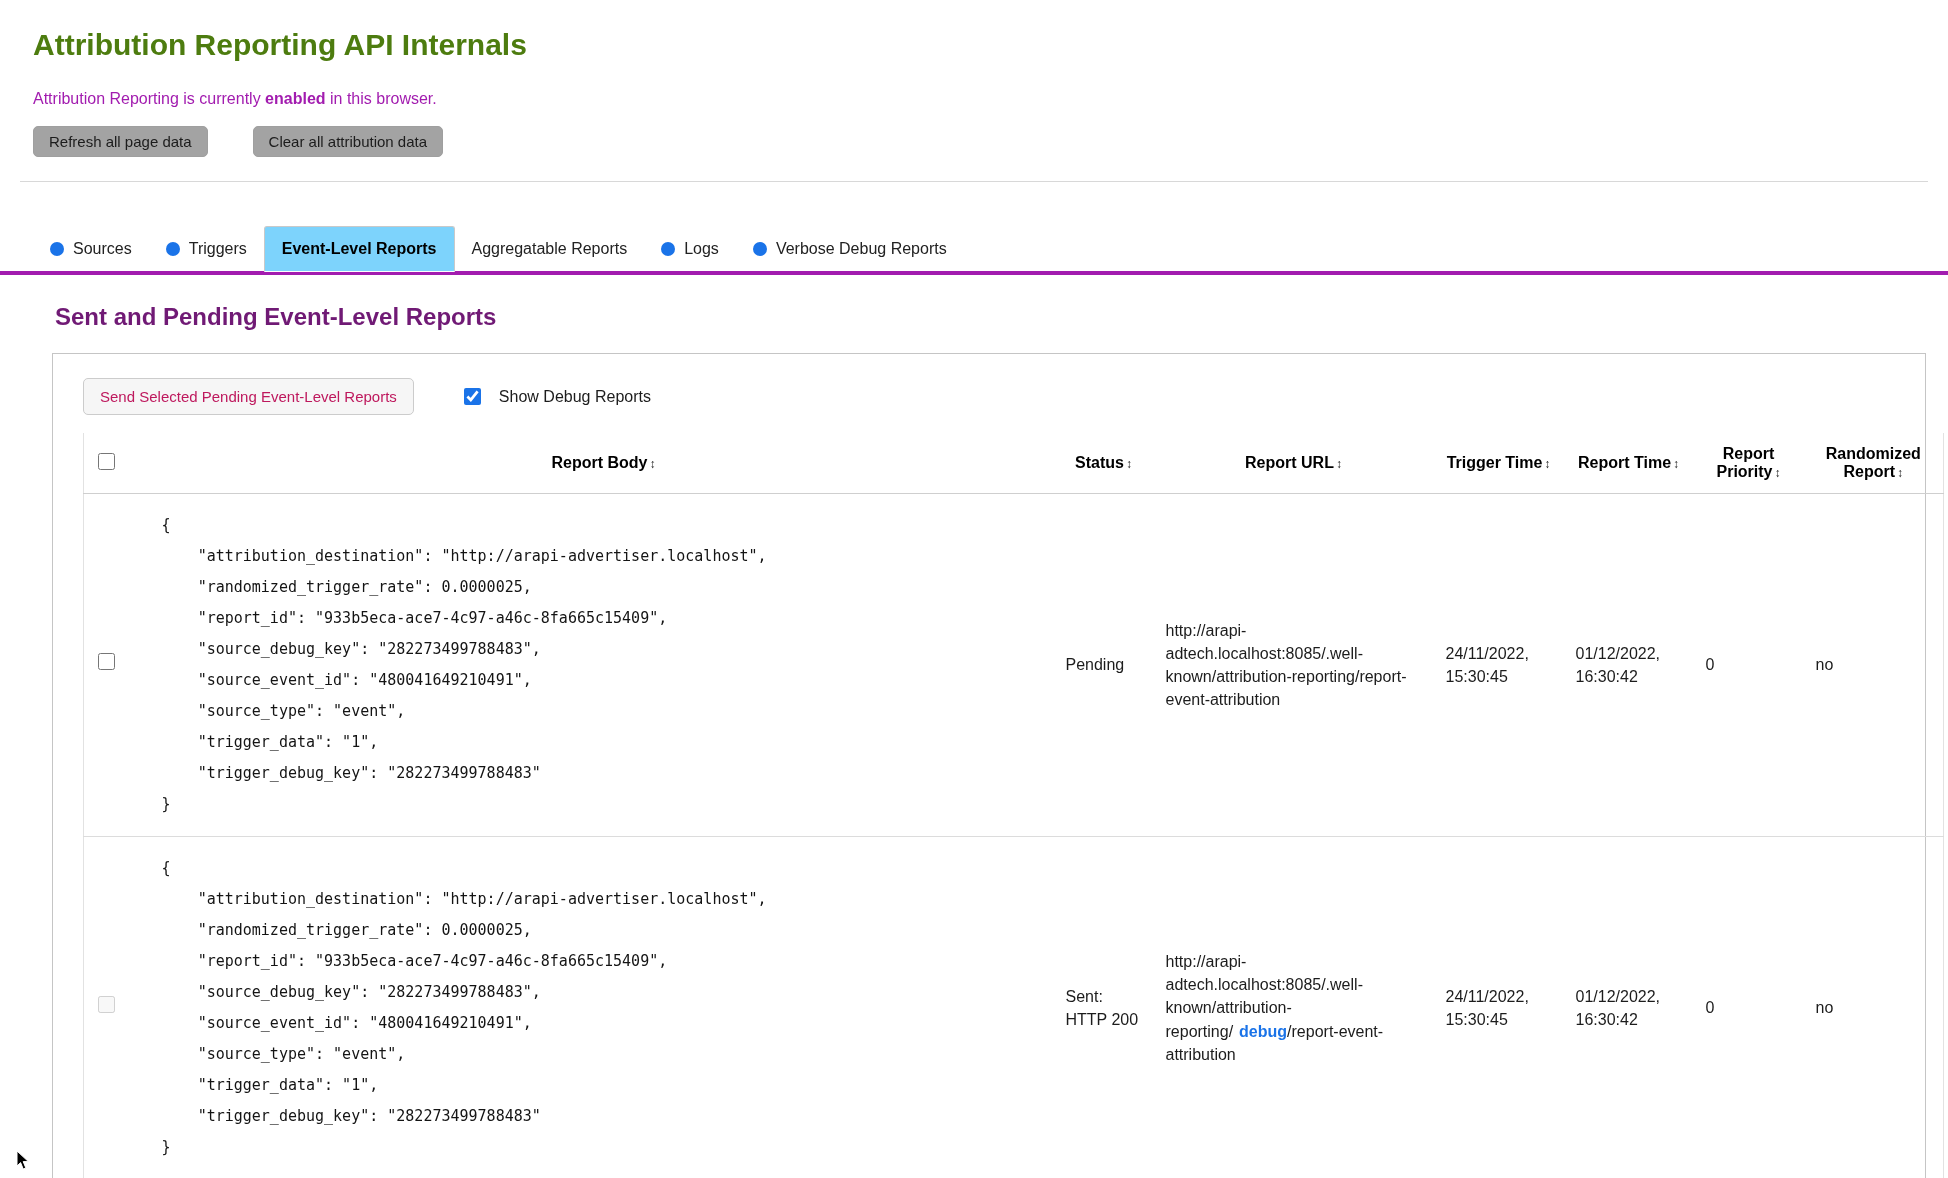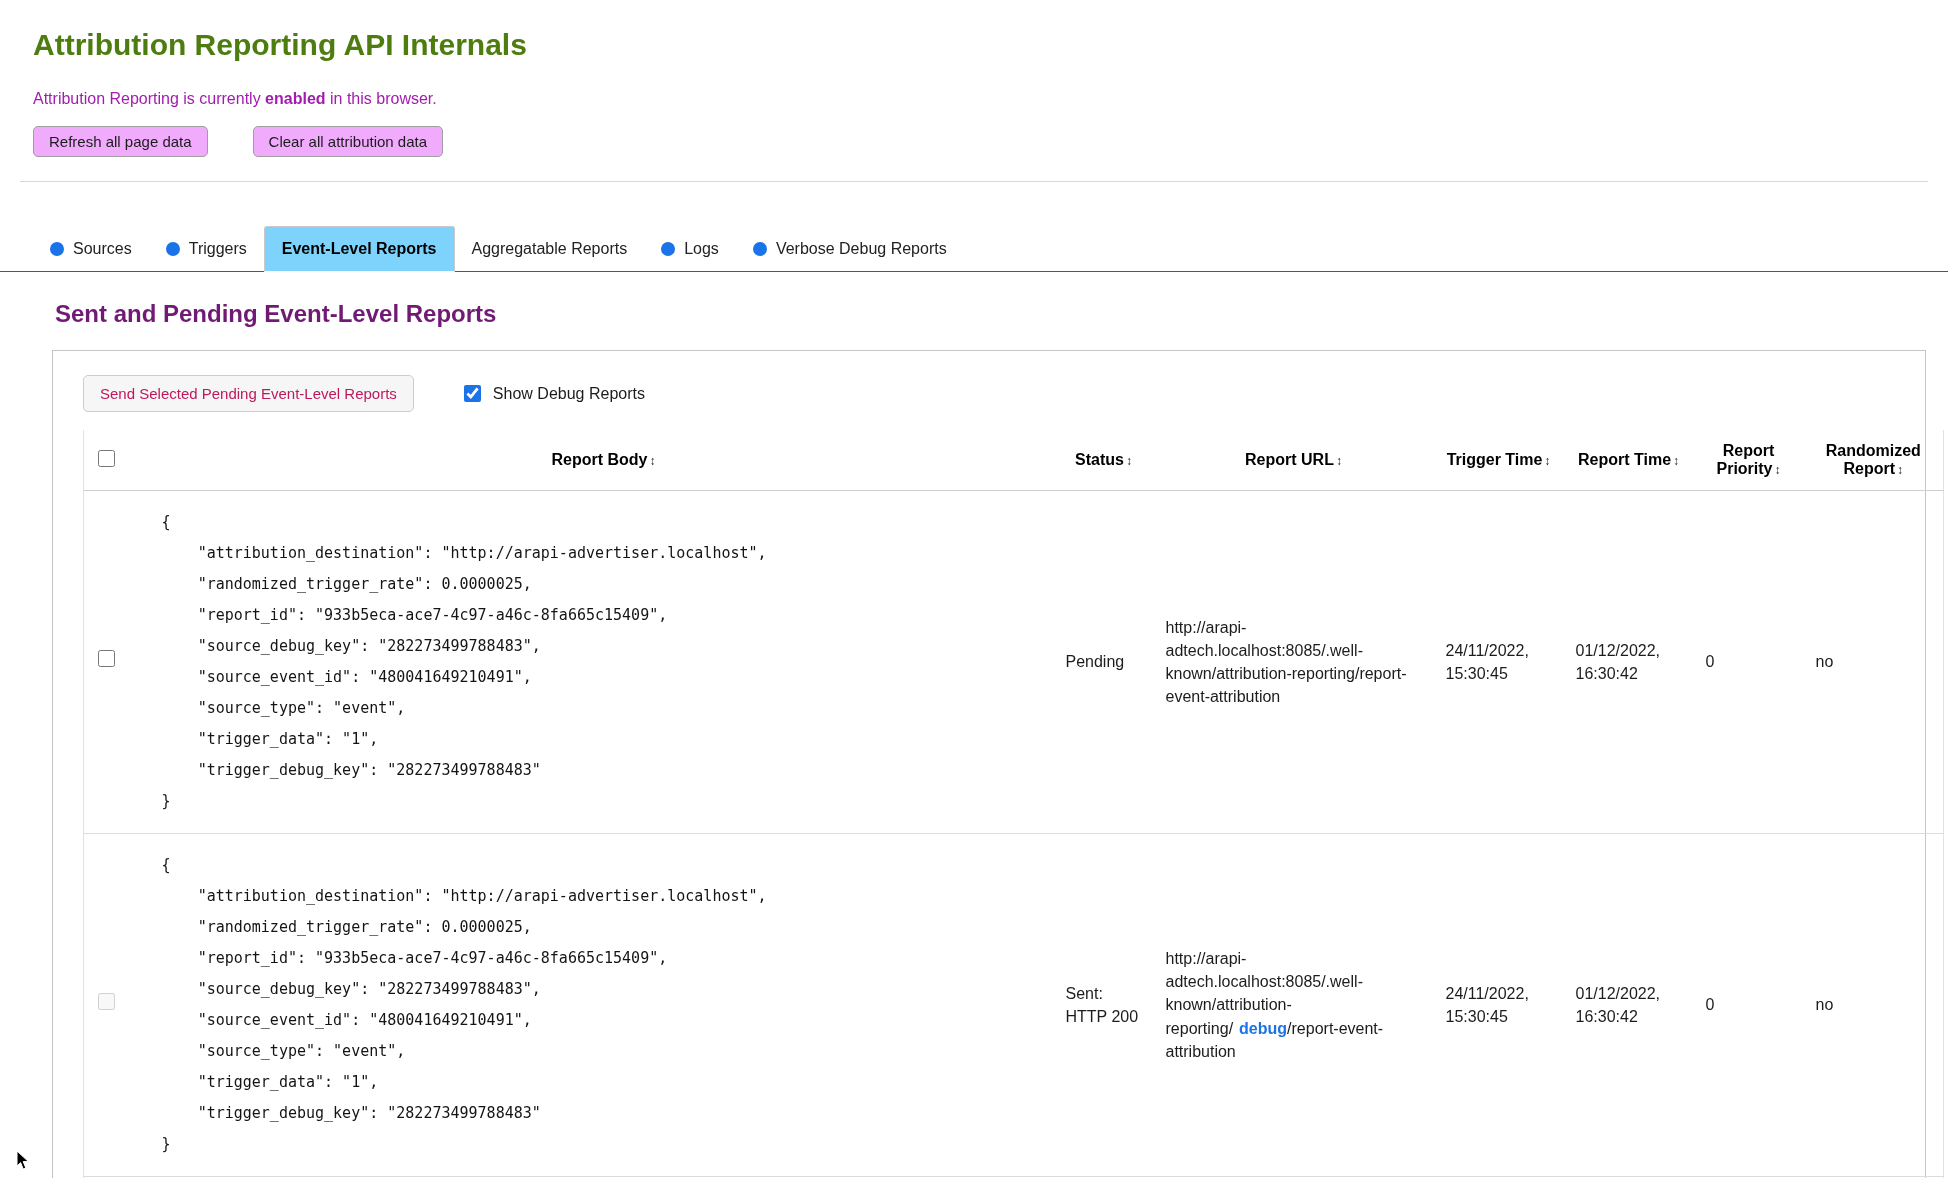--- a/index.html
+++ b/index.html
@@ -10,42 +10,42 @@
     font-size: 16px; color: #202124; position: relative;
   }
   .page { padding-top: 12px; }
 
   
   h1.page-title { font-size: 30px; font-weight: bold; color: #4d7c0f; margin: 16px 33px 28px; }
   .status-line { margin: 0 33px 18px; font-size: 16px; color: #a21caf; }
   .toolbar { margin: 0 33px 24px; display: flex; gap: 45px; }
   button {
     font-family: "Liberation Sans", sans-serif; font-size: 15px; color: #1c1c1c;
-    background: #f0abfc; border: 1px solid #9f9f9f; border-radius: 5px;
+    background: #a3a3a3; border: 1px solid #9f9f9f; border-radius: 5px;
     padding: 6px 15px; cursor: pointer;
   }
   hr.divider { border: none; border-top: 1px solid #d8d8d8; margin: 24px 20px 44px; }
 
   
-  .tabstrip { display: flex; align-items: flex-end; padding-left: 33px; border-bottom: 1px solid #a21caf; margin-bottom: 28px; }
+  .tabstrip { display: flex; align-items: flex-end; padding-left: 33px; border-bottom: 4px solid #a21caf; margin-bottom: 28px; }
   .tab { display: flex; align-items: center; gap: 9px; padding: 13px 17px; font-size: 16px; color: #222; cursor: pointer; white-space: nowrap; }
   .tab.active {
     font-weight: bold; color: #000; background: #7dd3fc;
     border: 1px solid #c9c9c9; border-bottom: 1px solid #fff;
     margin-bottom: -1px; border-radius: 3px 3px 0 0;
   }
   .dot { width: 14px; height: 14px; border-radius: 50%; background: var(--accent, #1a73e8); flex: 0 0 auto; }
 
   
   .content { padding: 0 22px 30px 52px; }
   h2.section-heading { font-size: 24px; font-weight: bold; color: #701a75; margin: 0 0 22px 3px; }
   .panel { border: 1px solid #c5c5c5; padding: 24px 30px 24px; background: #fff; }
   .panel-controls { display: flex; align-items: center; gap: 50px; margin-bottom: 18px; }
   .send-btn { color: #be185d; background: #f6f6f6; border: 1px solid #cccccc; border-radius: 5px; padding: 9px 16px; font-size: 15px; }
-  .debug-toggle { display: flex; align-items: center; gap: 12px; font-size: 16px; color: #1c1c1c; cursor: pointer; }
+  .debug-toggle { display: flex; align-items: center; gap: 18px; font-size: 16px; color: #1c1c1c; cursor: pointer; }
   input[type="checkbox"] { width: 17px; height: 17px; accent-color: var(--accent, #1a73e8); margin: 0; cursor: pointer; }
 
   
   table.reports { width: 100%; border-collapse: collapse; table-layout: fixed; border: 1px solid #e2e2e2; border-top: none; }
   th { font-size: 16px; font-weight: bold; color: #000; text-align: center; vertical-align: middle; padding: 12px 8px; border-bottom: 1px solid #cfcfcf; }
   td { vertical-align: middle; font-size: 16px; color: #1c1c1c; padding: 10px 12px; border-bottom: 1px solid #dcdcdc; line-height: 1.45; }
   .col-cb { text-align: left; padding-left: 14px; }
   td.col-body { padding: 16px 8px; }
   pre.json {
     margin: 0; font-family: "DejaVu Sans Mono", monospace;

